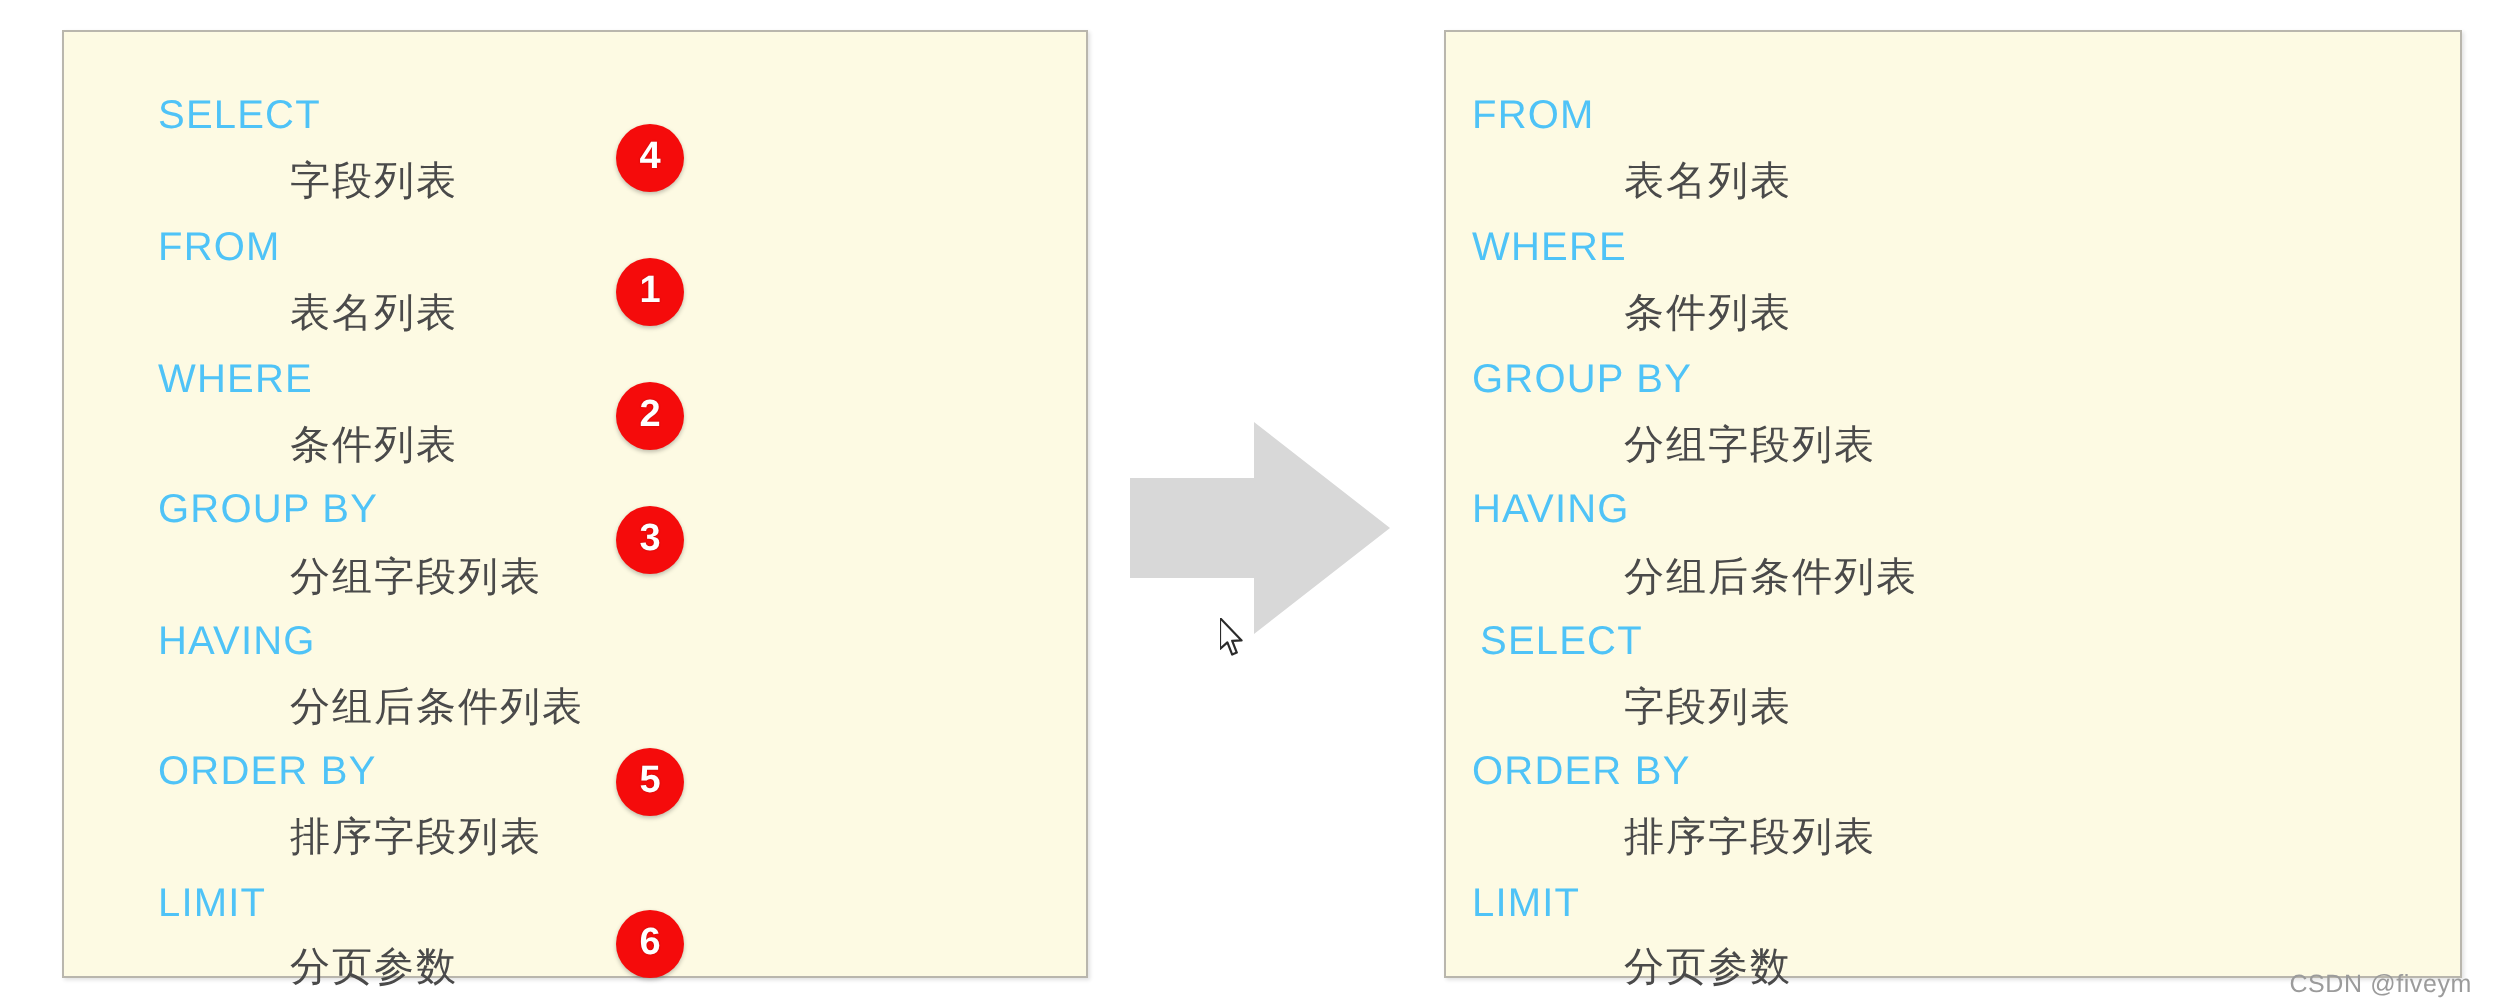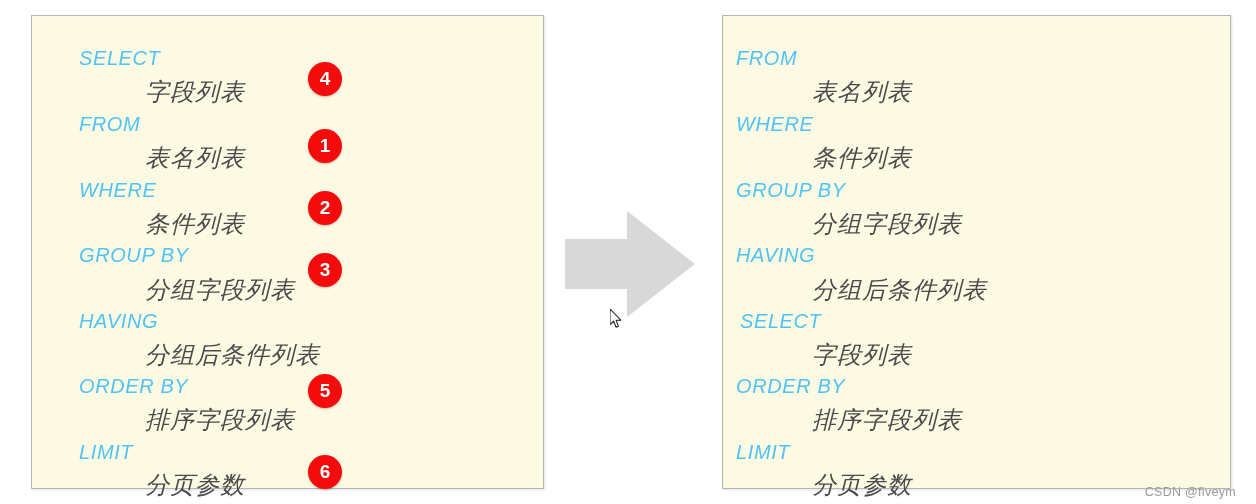--- a/index.html
+++ b/index.html
@@ -21,39 +21,39 @@
     border: 1px solid #b9b6ad;
     box-sizing: border-box;
     box-shadow: 1px 1px 2px rgba(0,0,0,0.12);
   }
 
   #left-panel  { left: 31px;  top: 15px; width: 513px; height: 474px; }
   #right-panel { left: 722px; top: 15px; width: 509px; height: 474px; }
 
   .sql-lines {
     position: absolute;
-    left: 0; top: 0; right: 0; bottom: 0; font-style: italic;
+    left: 0; top: 0; right: 0; bottom: 0;
   }
 
   .sql-line {
     position: absolute;
     white-space: nowrap;
     line-height: 1;
   }
 
   .kw {
     color: #4fc3f7;
     font-size: 20px;
     letter-spacing: 0.6px;
     font-weight: 400;
   }
 
   .cn {
     color: #4a4a4a;
-    font-size: 24px;
+    font-size: 20px;
     font-family: "DejaVu Sans", "Liberation Sans", sans-serif;
     letter-spacing: 1px;
     text-align: right;
   }
 
   
   .badge {
     position: absolute;
     width: 34px;
     height: 34px;

